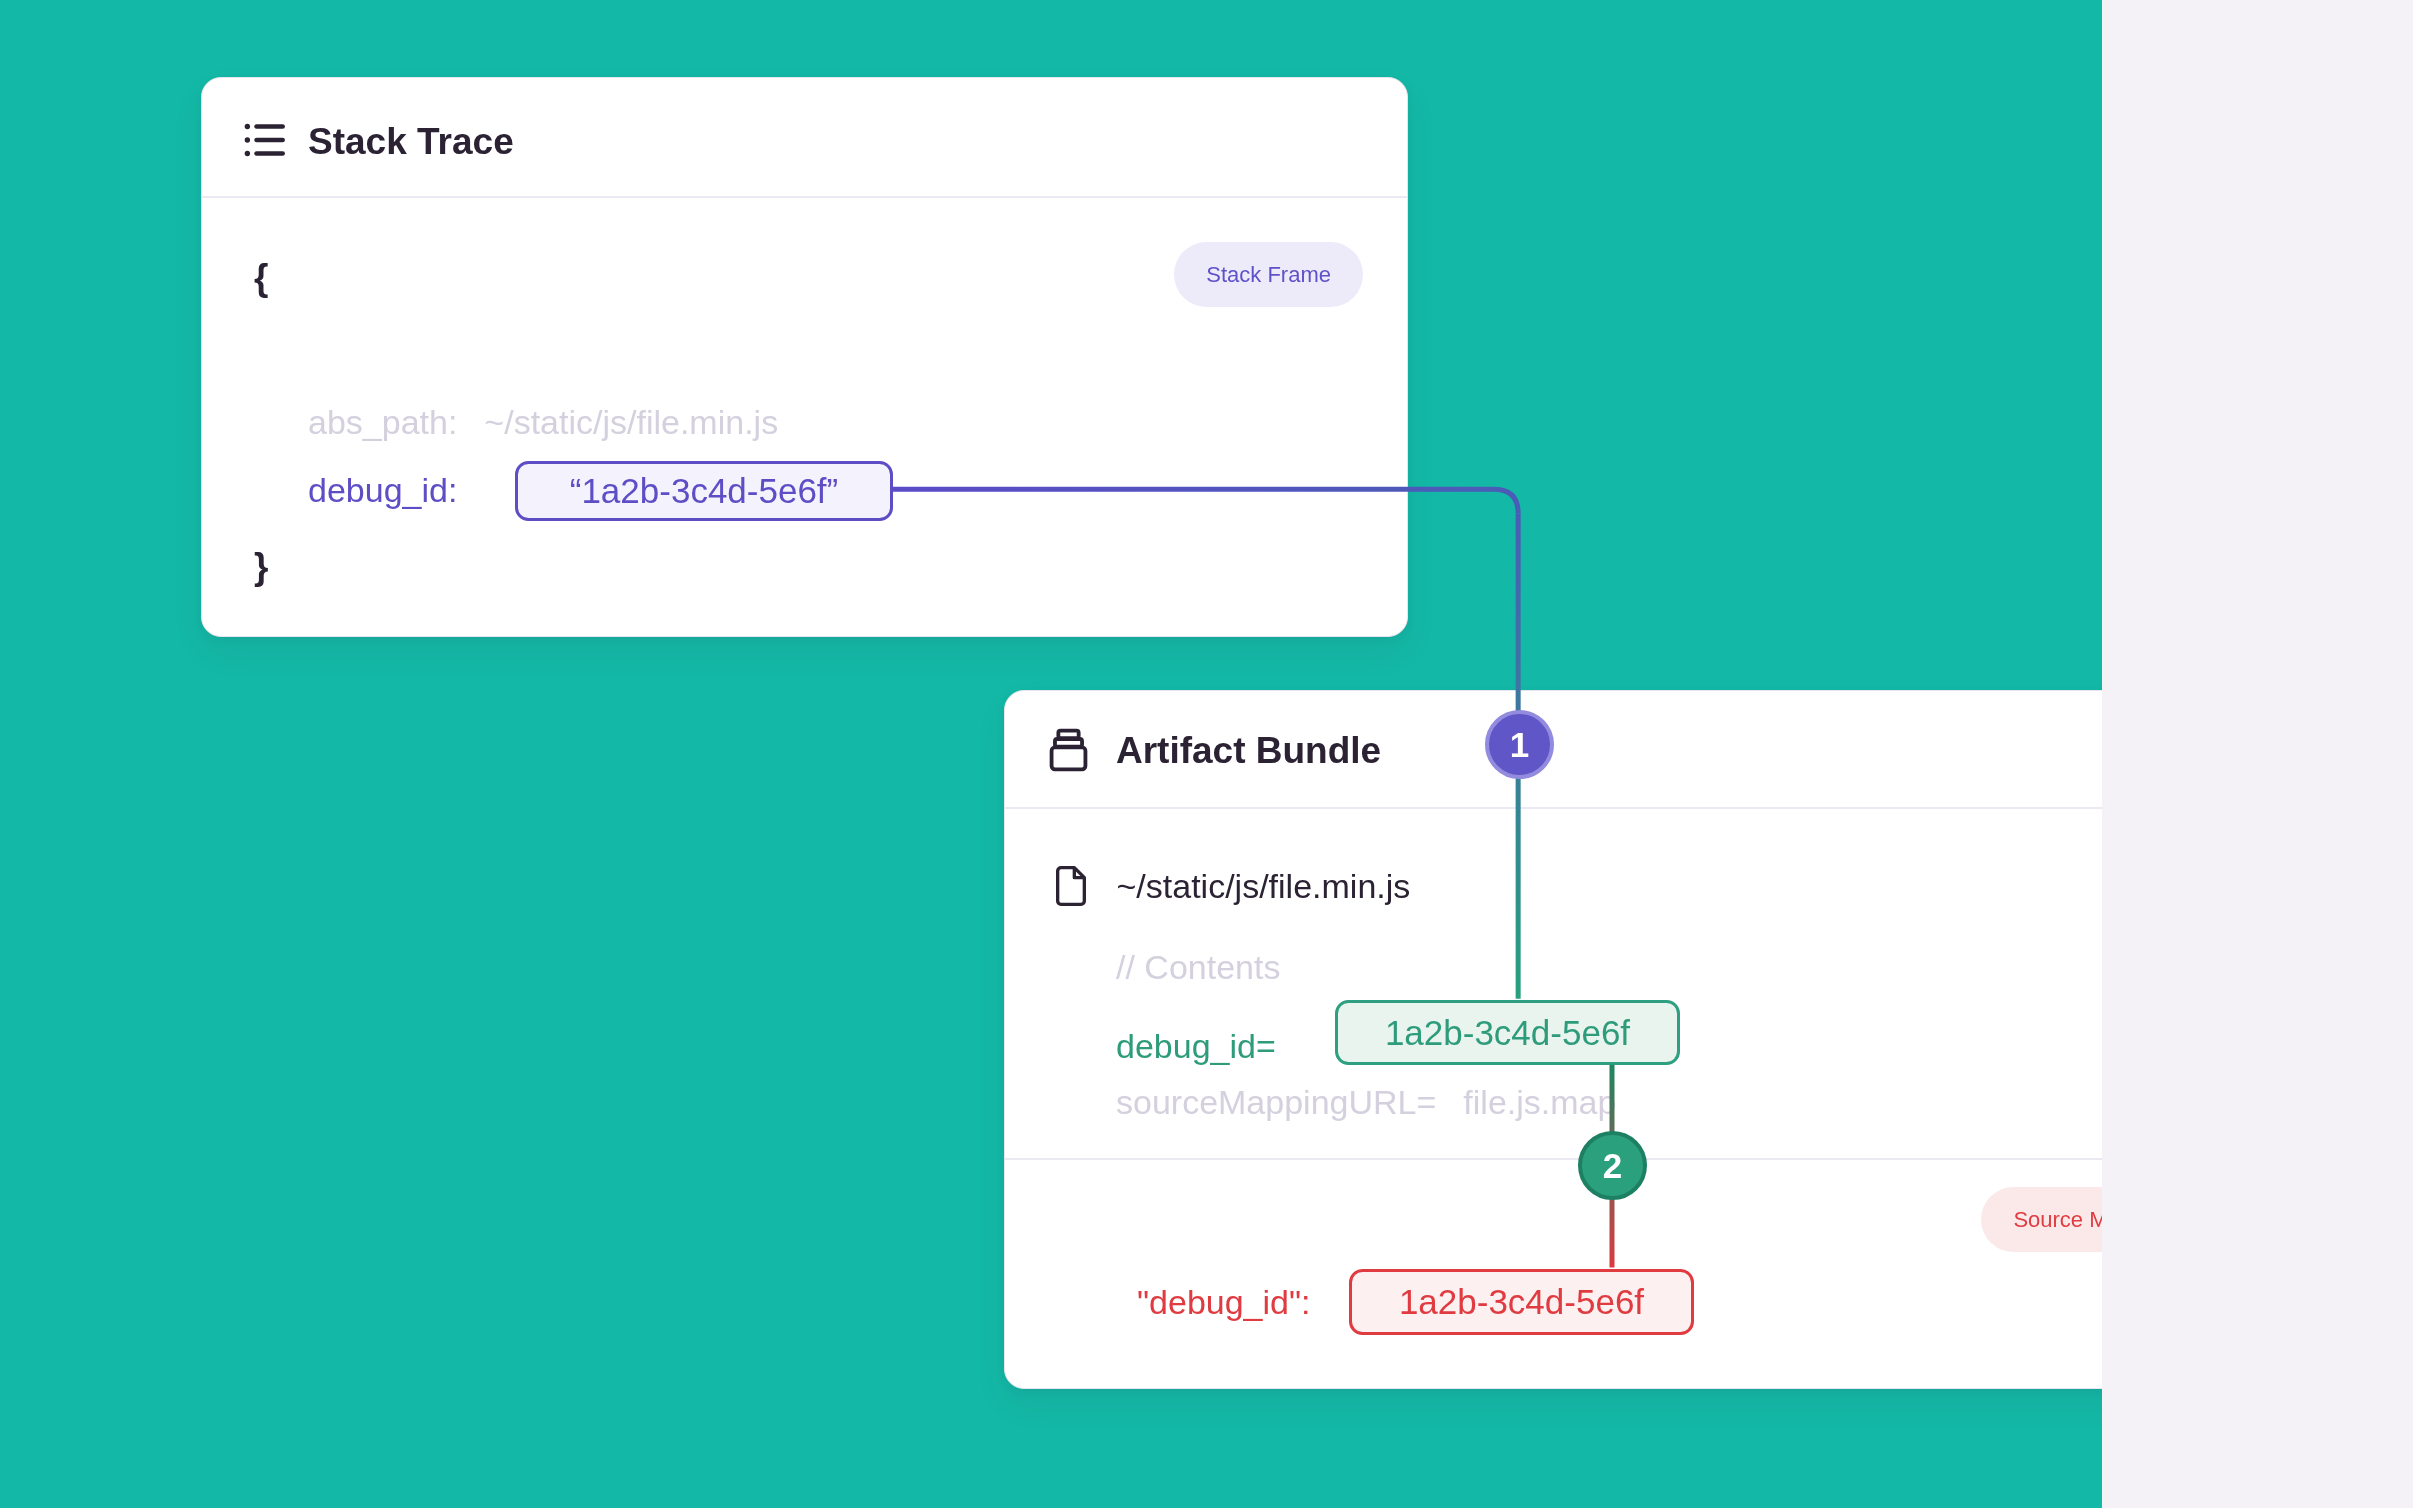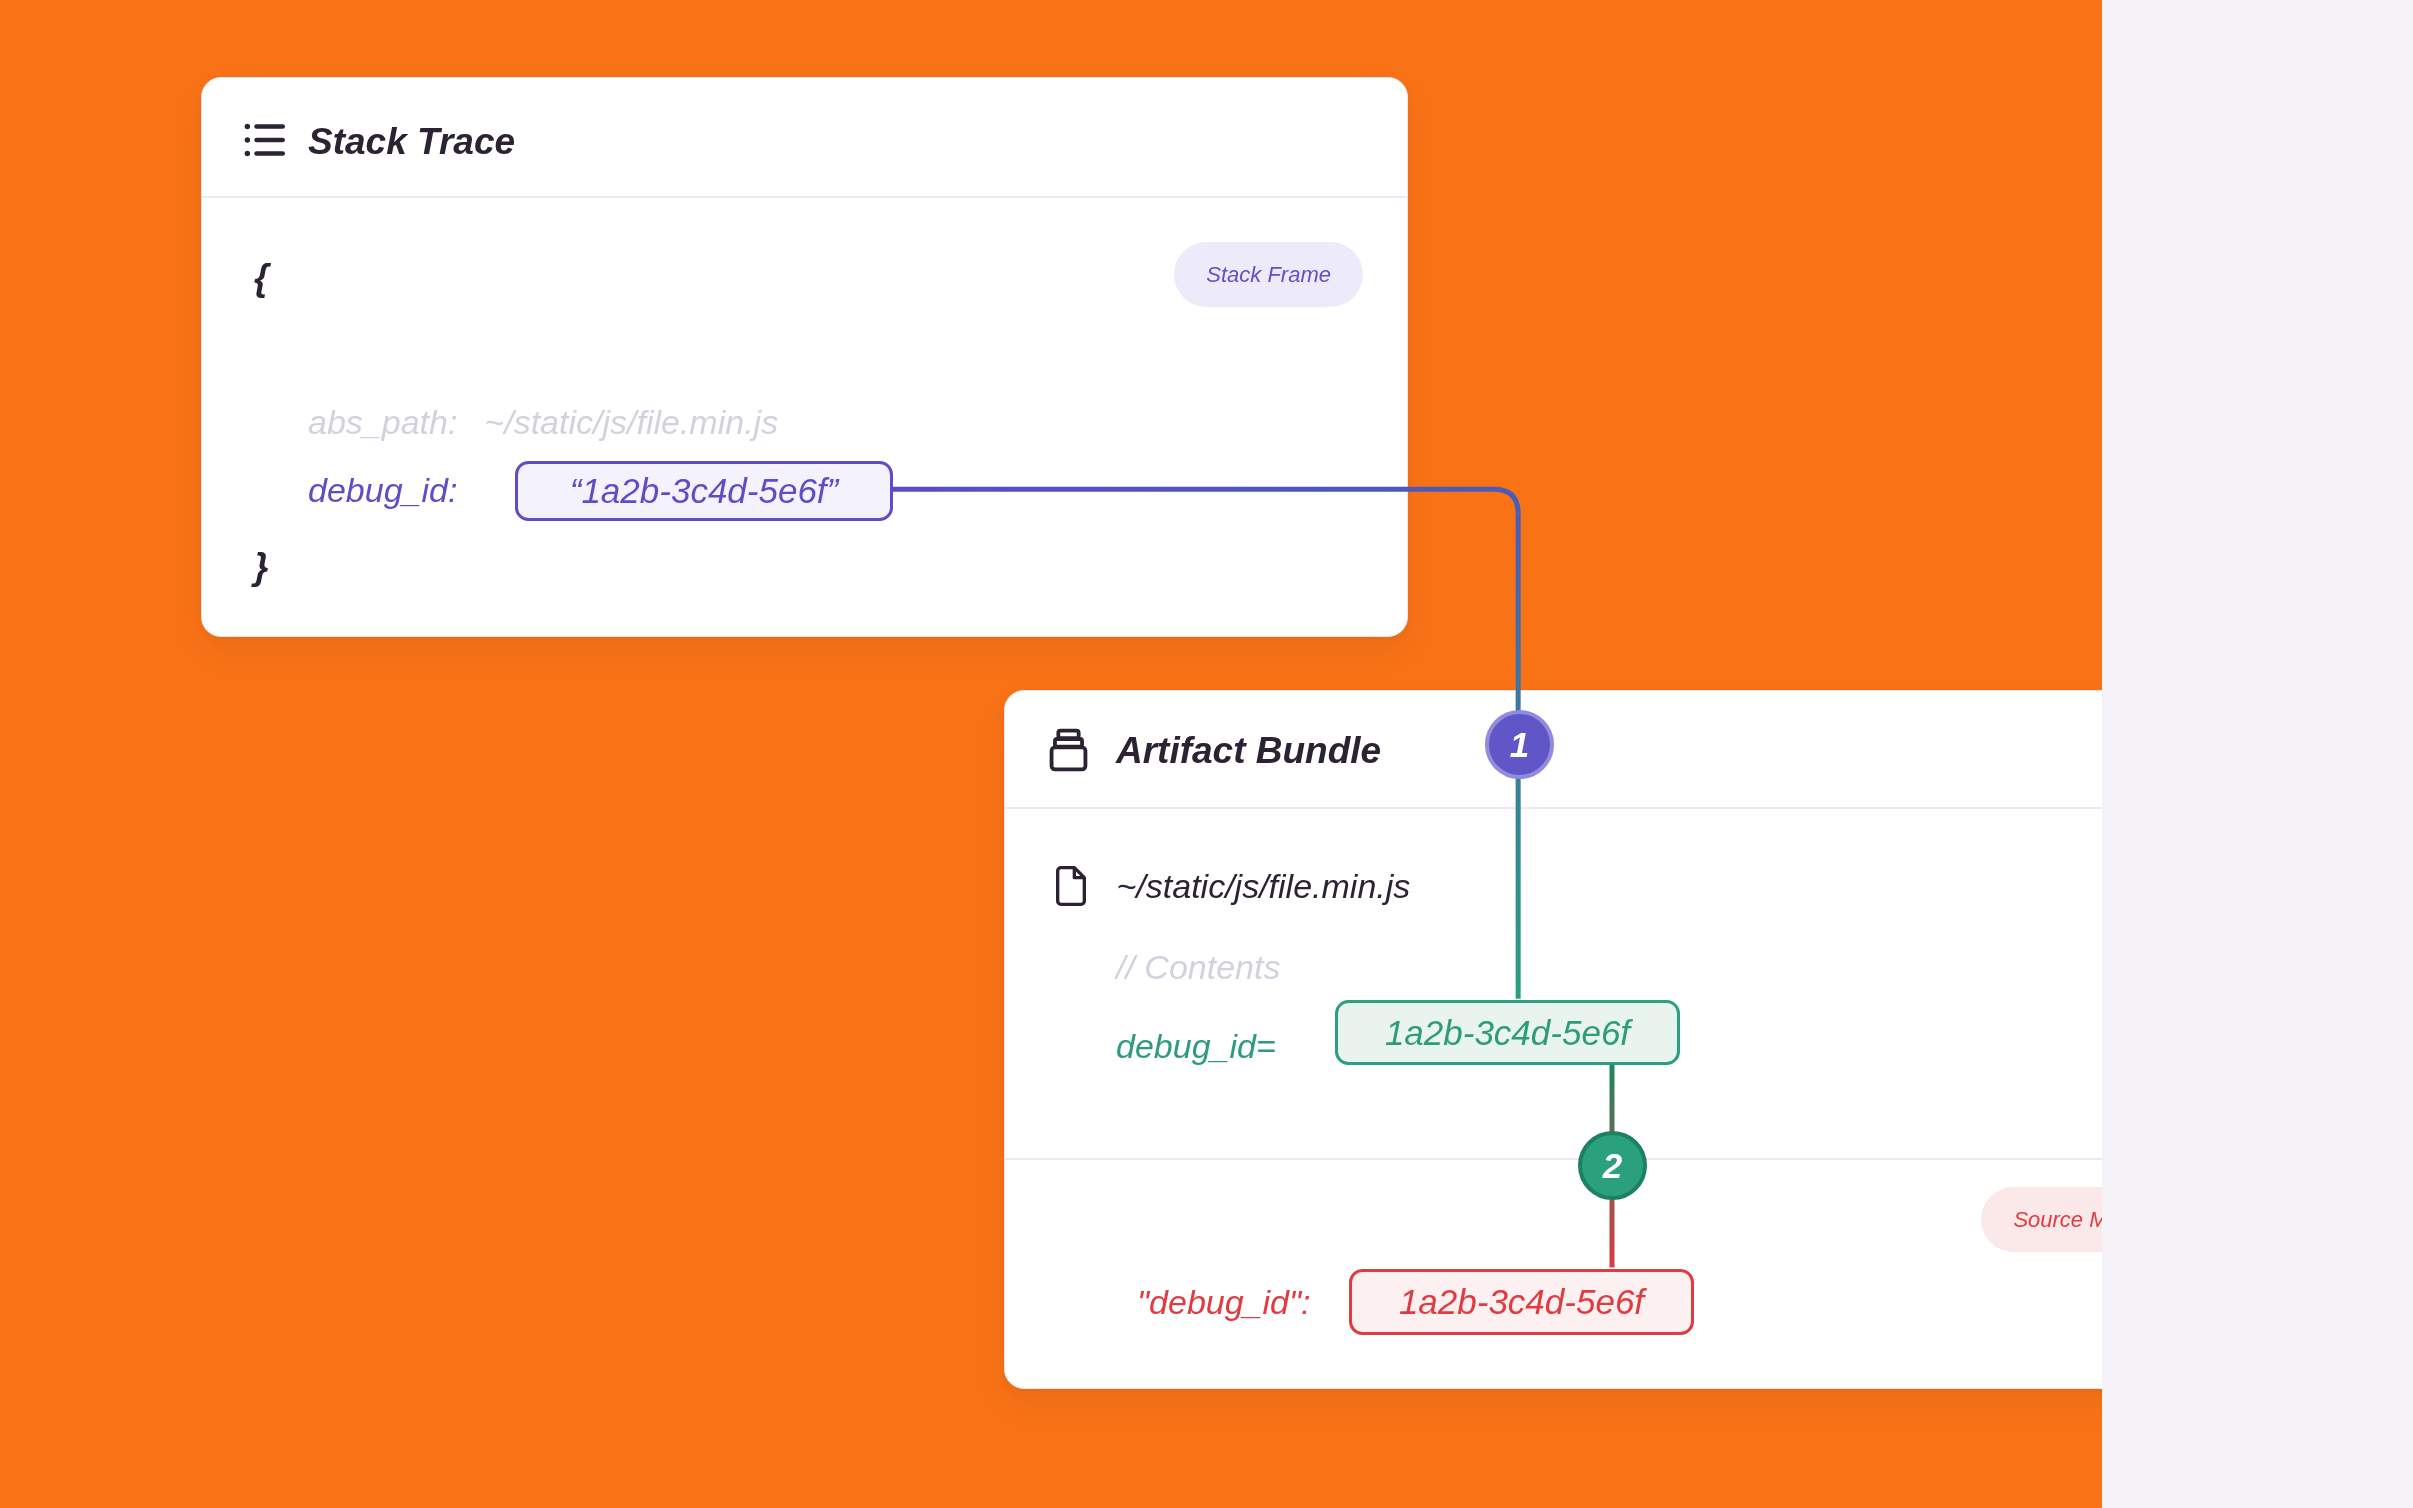--- a/index.html
+++ b/index.html
@@ -1,18 +1,18 @@
 <!DOCTYPE html>
 <html style="font-size:13.4px"><head>
 <meta charset="utf-8">
 <style>
   * { margin:0; padding:0; box-sizing:border-box; }
   html,body { background:#f4f2f7; }
   body { font-family:"Liberation Sans","DejaVu Sans",sans-serif; color:#2b2233; }
-  .page { position:relative; width:2102px; height:1508px; background:#f97316; overflow:hidden;font-style:italic; }
+  .page { position:relative; width:2102px; height:1508px; background:#14b8a6; overflow:hidden; }
 
   .card { position:absolute; background:#ffffff; border:1.7px solid #e8e4ef; border-radius:20px;
           box-shadow:0 3.4px 8.4px rgba(43,34,51,.04), 0 15px 34px rgba(43,34,51,.06); z-index:1; }
   .card-stack    { left:201px;  top:77px;  width:1207px; height:560px; }
   .card-artifact { left:1004px; top:690px; width:1208px; height:699px; }
 
   .hdr-divider { position:absolute; left:0; right:0; height:1.7px; background:#ece9f2; }
   .divider     { position:absolute; left:0; right:0; height:1.7px; background:#ece9f2; }
 
   .card-title { position:absolute; font-size:37px; font-weight:700; color:#2b2233; transform:translateY(-50%); white-space:nowrap; }
@@ -113,20 +113,25 @@
         </svg>
       </span>
       <span class="path-text">~/static/js/file.min.js</span>
     </div>
 
     <div class="row code muted" style="left:111px; top:276px;">// Contents</div>
 
     <div class="row code key-green" style="left:111px; top:355px;">debug_id=</div>
     <div class="idbox idbox-green">1a2b-3c4d-5e6f</div>
 
+    <div class="row code muted" style="left:111px; top:411px;">
+      <span>sourceMappingURL=</span>
+        <span class="kv-gap"></span>
+        <span>file.js.map</span>
+    </div>
 
     <div class="divider" style="top:467px;"></div>
 
     <div class="pill pill-red" style="right:47px; top:496px;">Source Map</div>
 
     <div class="row code key-red" style="left:132px; top:611px;">"debug_id":</div>
     <div class="idbox idbox-red">1a2b-3c4d-5e6f</div>
   </div>
 
   <svg class="connector-svg" width="2413" height="1508" viewBox="0 0 2880 1800">

